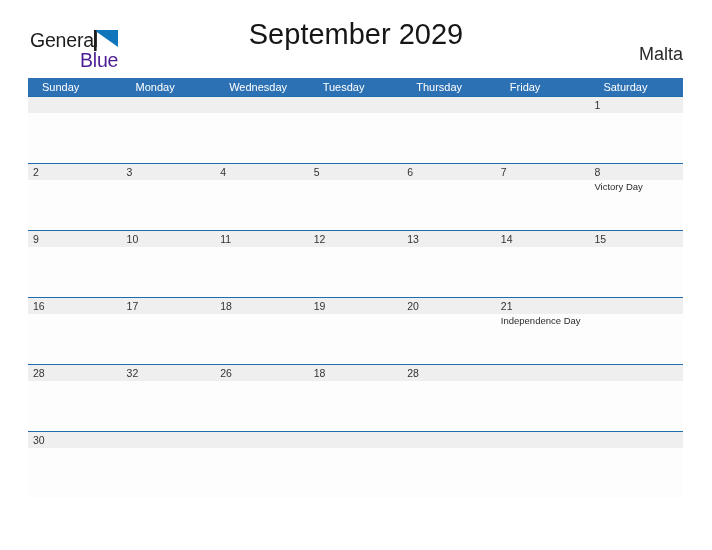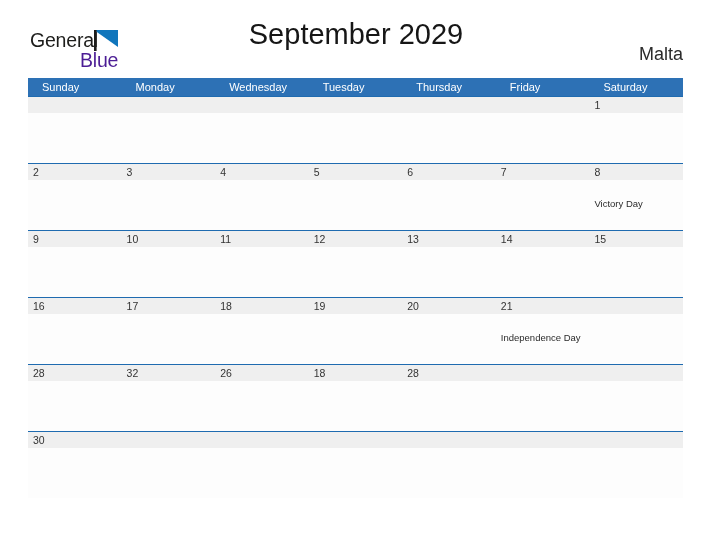--- a/index.html
+++ b/index.html
@@ -141,21 +141,21 @@
   }
   .day-num {
     display: block;
     height: 16px;
     line-height: 16px;
     font-size: 10.5px;
     color: #333333;
   }
   .day-event {
     display: block;
-    margin-top: 18px;
+    margin-top: 1px;
     font-size: 9.5px;
     line-height: 12px;
     color: #2a2a2a;
     white-space: nowrap;
   }
 </style>
 </head>
 <body>
 
 <div class="page">

